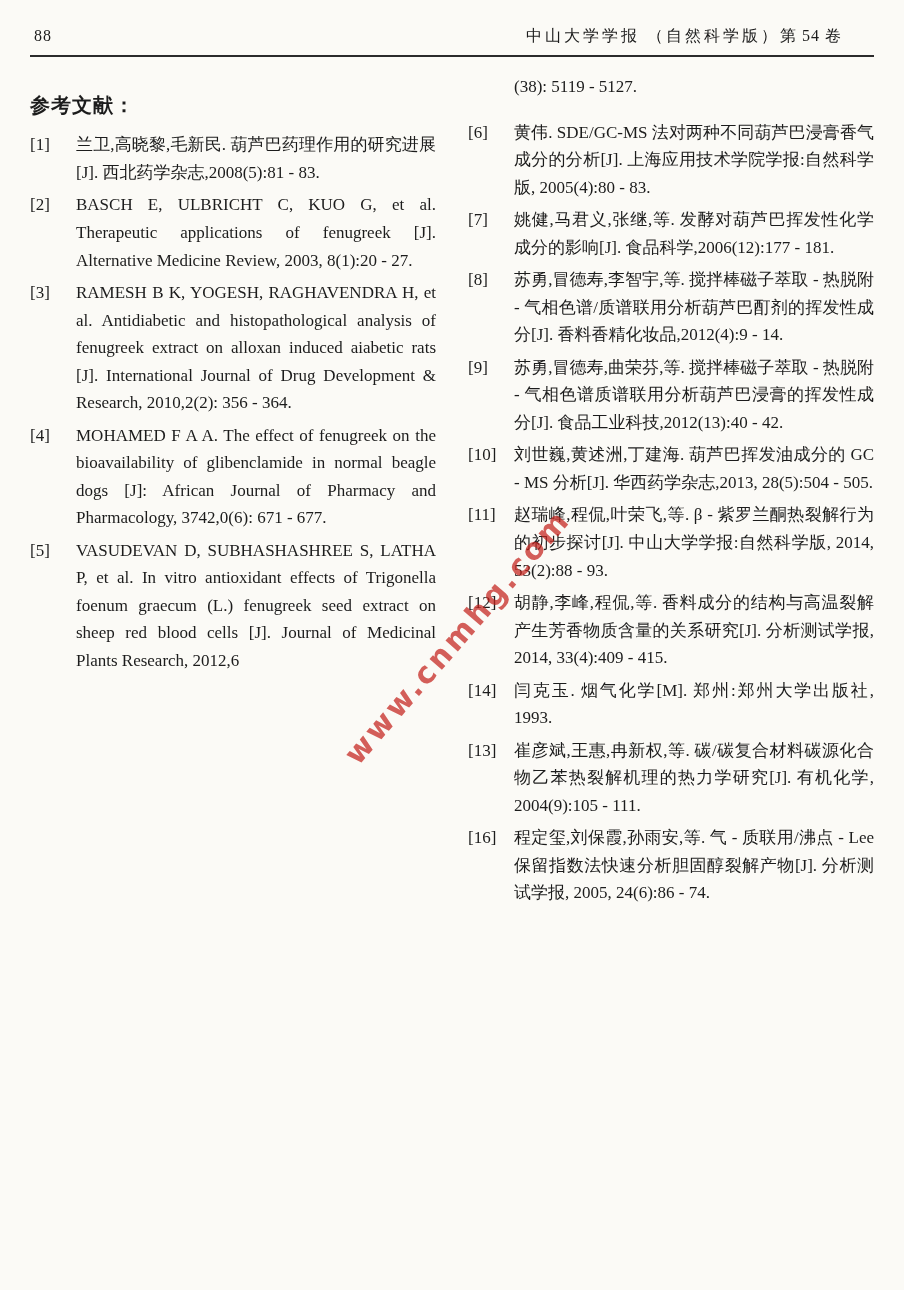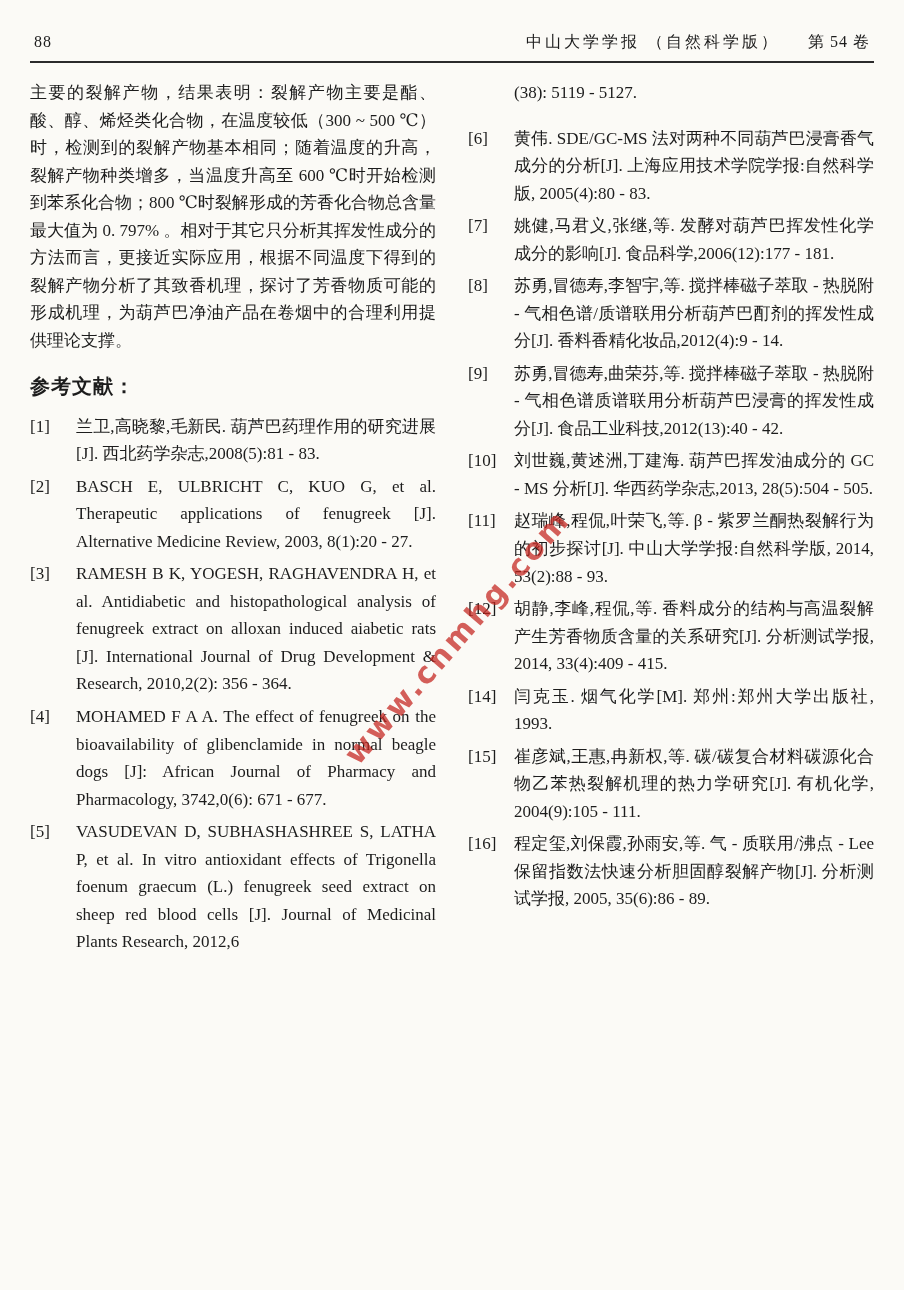--- a/index.html
+++ b/index.html
@@ -7,30 +7,30 @@
   body {
     width: 904px; height: 1290px;
     font-family: "Liberation Serif", "DejaVu Serif", serif;
     color: #1c1c1c;
     position: relative;
     overflow: hidden;
   }
   .page {
     position: relative;
     width: 904px; height: 996px;
-    padding: 28px 30px 0 30px;
+    padding: 22px 30px 0 30px;
   }
   .header {
     display: flex; align-items: baseline;
     font-size: 16px;
     padding: 4px 4px 8px 4px;
   }
   .header .pageno { width: 90px; letter-spacing: 1px; }
   .header .journal { flex: 1; text-align: right; letter-spacing: 3px; }
-  .header .volume { width: 90px; text-align: right; letter-spacing: 1px; }
+  .header .volume { width: 90px; letter-spacing: 1px; }
   .header-rule { border-top: 2.5px solid #2b2b2b; margin: 0 0 16px 0; }
   .columns { display: flex; gap: 32px; }
   .col { flex: 1; font-size: 17px; line-height: 1.62; text-align: justify; }
   .body-par { margin-bottom: 6px; }
   .refs-heading { font-weight: bold; font-size: 20px; margin: 16px 0 10px 0; letter-spacing: 1px; }
   .ref { display: flex; margin-bottom: 5px; }
   .ref-label { flex: 0 0 46px; }
   .ref-text { flex: 1; }
   .carryover { padding-left: 46px; margin-bottom: 18px; }
   .watermark {
@@ -54,21 +54,20 @@
   <div class="header">
     <span class="pageno">88</span>
     <span class="journal">中山大学学报 （自然科学版）</span>
     <span class="volume">第 54 卷</span>
   </div>
   <div class="header-rule"></div>
 
   <div class="columns">
 
     <div class="col">
-      <div class="body-par">主要的裂解产物，结果表明：裂解产物主要是酯、酸、醇、烯烃类化合物，在温度较低（300 ~ 500 ℃）时，检测到的裂解产物基本相同；随着温度的升高，裂解产物种类增多，当温度升高至 600 ℃时开始检测到苯系化合物；800 ℃时裂解形成的芳香化合物总含量最大值为 0. 797% 。相对于其它只分析其挥发性成分的方法而言，更接近实际应用，根据不同温度下得到的裂解产物分析了其致香机理，探讨了芳香物质可能的形成机理，为葫芦巴净油产品在卷烟中的合理利用提供理论支撑。</div>
       <div class="refs-heading">参考文献：</div>
 
       <div class="ref">
         <span class="ref-label">[1]</span>
         <span class="ref-text">兰卫,高晓黎,毛新民. 葫芦巴药理作用的研究进展[J]. 西北药学杂志,2008(5):81 - 83.</span>
       </div>
       <div class="ref">
         <span class="ref-label">[2]</span>
         <span class="ref-text">BASCH E, ULBRICHT C, KUO G, et al. Therapeutic applications of fenugreek [J]. Alternative Medicine Review, 2003, 8(1):20 - 27.</span>
       </div>
@@ -115,26 +114,26 @@
       </div>
       <div class="ref">
         <span class="ref-label">[12]</span>
         <span class="ref-text">胡静,李峰,程侃,等. 香料成分的结构与高温裂解产生芳香物质含量的关系研究[J]. 分析测试学报, 2014, 33(4):409 - 415.</span>
       </div>
       <div class="ref">
         <span class="ref-label">[14]</span>
         <span class="ref-text">闫克玉. 烟气化学[M]. 郑州:郑州大学出版社, 1993.</span>
       </div>
       <div class="ref">
-        <span class="ref-label">[15]</span>
+        <span class="ref-label">[13]</span>
         <span class="ref-text">崔彦斌,王惠,冉新权,等. 碳/碳复合材料碳源化合物乙苯热裂解机理的热力学研究[J]. 有机化学, 2004(9):105 - 111.</span>
       </div>
       <div class="ref">
         <span class="ref-label">[16]</span>
-        <span class="ref-text">程定玺,刘保霞,孙雨安,等. 气 - 质联用/沸点 - Lee 保留指数法快速分析胆固醇裂解产物[J]. 分析测试学报, 2005, 35(6):86 - 89.</span>
+        <span class="ref-text">程定玺,刘保霞,孙雨安,等. 气 - 质联用/沸点 - Lee 保留指数法快速分析胆固醇裂解产物[J]. 分析测试学报, 2005, 24(6):86 - 74.</span>
       </div>
     </div>
 
   </div>
 
   <div class="watermark" style="color: rgb(197, 35, 29);">www.cnmhg.com</div>
 
 </div>
 
 </body></html>

